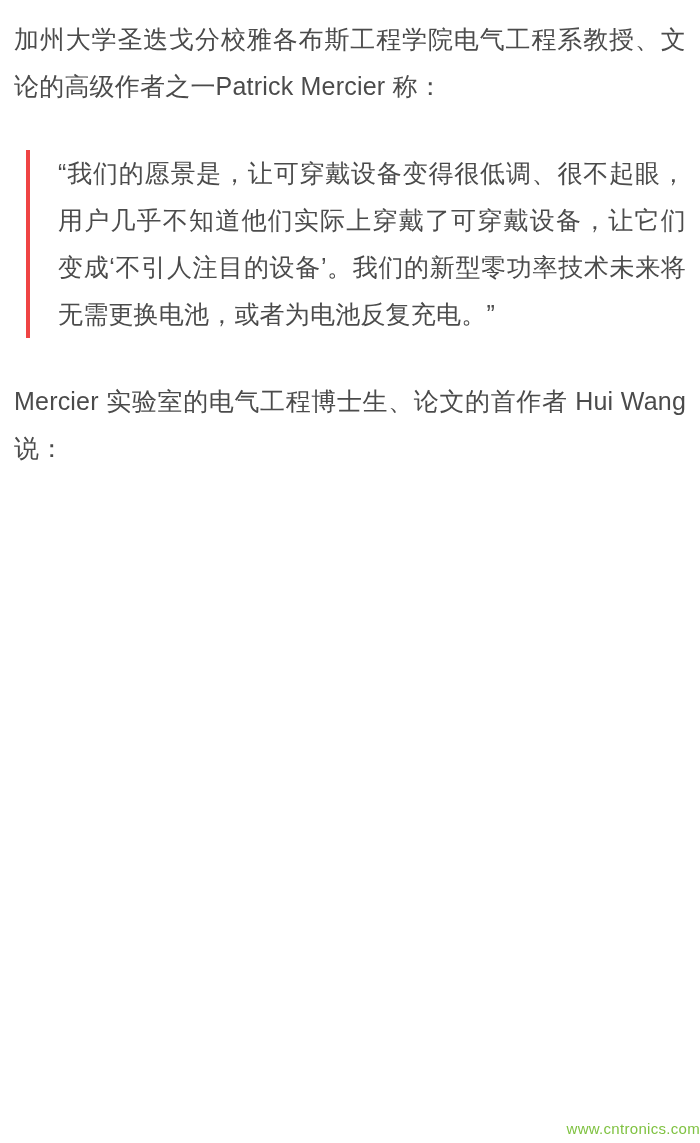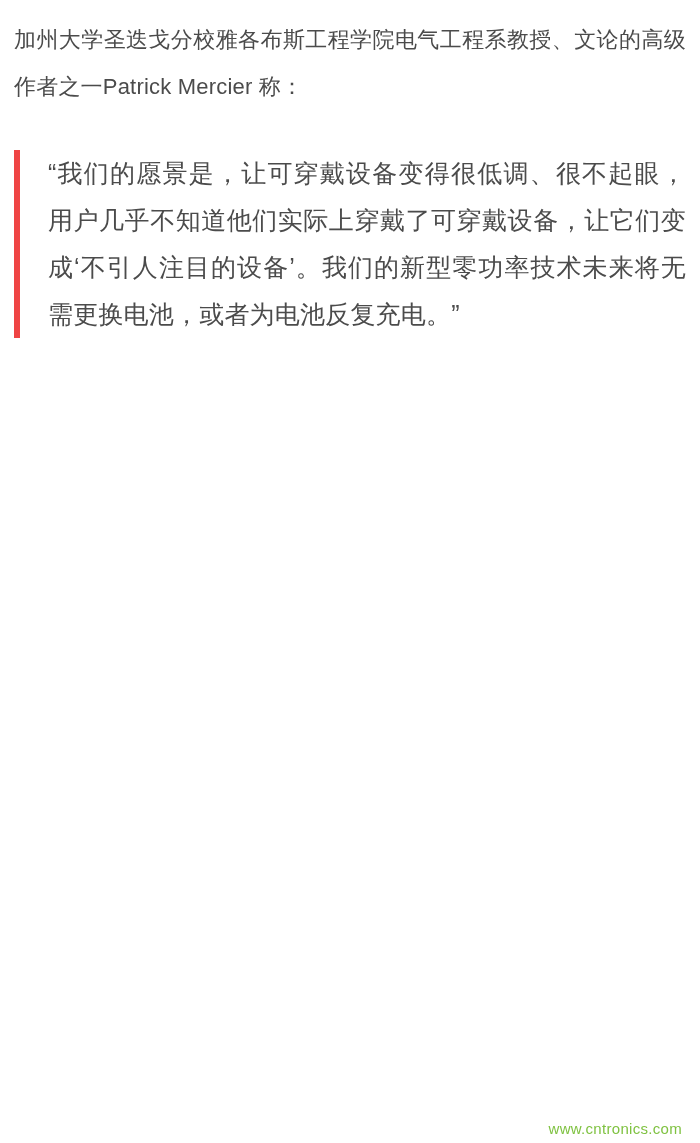--- a/index.html
+++ b/index.html
@@ -17,59 +17,60 @@
   }
   .page {
     box-sizing: border-box;
     width: 700px;
     height: 1143px;
     padding: 16px 14px 0 14px;
     position: relative;
   }
   p.para {
     margin: 0 0 0 0;
-    font-size: 22px;
+    font-size: 25px;
     line-height: 47px;
     color: #4b4b4b;
     letter-spacing: 0.2px;
     text-align: justify;
     text-justify: inter-ideograph;
   }
   .quote {
-    margin: 40px 0 40px 0;
+    margin: 40px 0 40px 12px;
     padding: 0 0 0 28px;
-    border-left: 6px solid #ef4444;
+    border-left: 4px solid #ef4444;
   }
   .quote p {
     margin: 0;
     font-size: 25px;
     line-height: 47px;
     color: #4b4b4b;
     letter-spacing: 0.2px;
     text-align: justify;
     text-justify: inter-ideograph;
   }
   .watermark {
     position: absolute;
-    right: 18px;
+    right: 0;
     bottom: 6px;
     font-size: 15px;
     color: #7fc241;
     font-family: "Liberation Sans", sans-serif;
     letter-spacing: 0.3px;
   }
 </style>
 </head>
 <body>
 
 <div class="page">
 
   <p class="para">加州大学圣迭戈分校雅各布斯工程学院电气工程系教授、文论的高级作者之一Patrick Mercier 称：</p>
 
   <blockquote class="quote">
     <p>“我们的愿景是，让可穿戴设备变得很低调、很不起眼，用户几乎不知道他们实际上穿戴了可穿戴设备，让它们变成‘不引人注目的设备’。我们的新型零功率技术未来将无需更换电池，或者为电池反复充电。”</p>
   </blockquote>
 
+  <p class="para">Mercier 实验室的电气工程博士生、论文的首作者 Hui Wang 说：</p>
 
 
 
   <div class="watermark" style="color: rgb(127, 194, 65);">www.cntronics.com</div>
 </div>
 
 </body></html>

